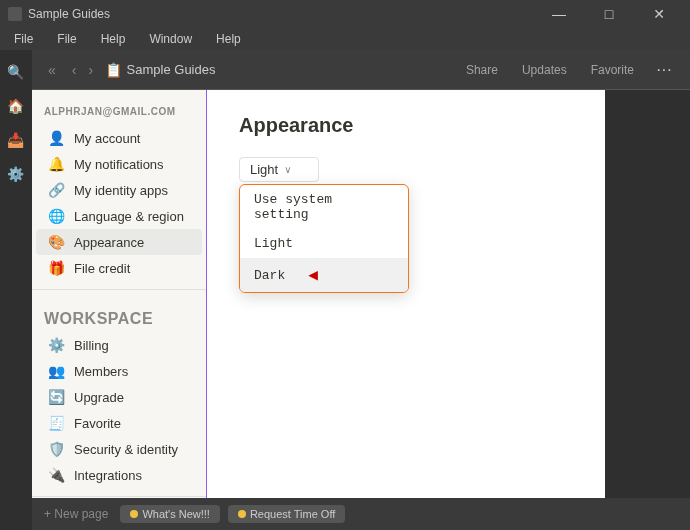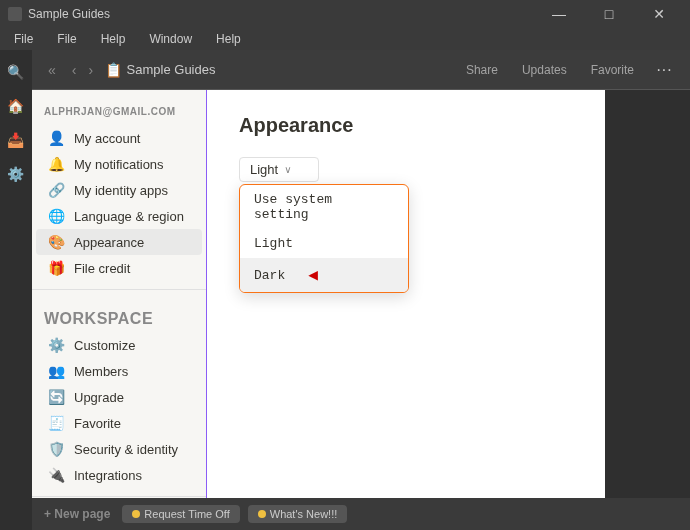--- a/index.html
+++ b/index.html
@@ -328,21 +328,20 @@
       flex-shrink: 0;
       gap: 12px;
     }
     .bottom-new-page {
       display: flex;
       align-items: center;
       gap: 6px;
       color: #888;
       font-size: 12px;
       cursor: pointer;
-      font-weight: bold;
     }
     .bottom-page-tabs {
       display: flex;
       gap: 8px;
       flex: 1;
     }
     .bottom-tab {
       background: #555;
       border-radius: 4px;
       padding: 3px 10px;
@@ -438,21 +437,21 @@
           <span class="item-icon">🎁</span>
           <span>File credit</span>
         </div>
 
         <hr class="sidebar-divider">
 
         <div class="sidebar-section-label">WORKSPACE</div>
 
         <div class="sidebar-nav-item">
           <span class="item-icon">⚙️</span>
-          <span>Customize</span>
+          <span>Billing</span>
         </div>
         <div class="sidebar-nav-item">
           <span class="item-icon">👥</span>
           <span>Members</span>
         </div>
         <div class="sidebar-nav-item">
           <span class="item-icon">🔄</span>
           <span>Upgrade</span>
         </div>
         <div class="sidebar-nav-item">
@@ -497,23 +496,23 @@
 
     </div>
 
     <div class="bottom-bar">
       <div class="bottom-new-page">
         <span>+ New page</span>
       </div>
       <div class="bottom-page-tabs">
         <div class="bottom-tab">
           <span class="tab-dot" style="background:#f0c040;"></span>
-          <span>Request Time Off</span>
+          <span>What's New!!!</span>
         </div>
         <div class="bottom-tab">
           <span class="tab-dot" style="background:#f0c040;"></span>
-          <span>What's New!!!</span>
+          <span>Request Time Off</span>
         </div>
       </div>
     </div>
 
   </div>
 </div>
 
 </body></html>

